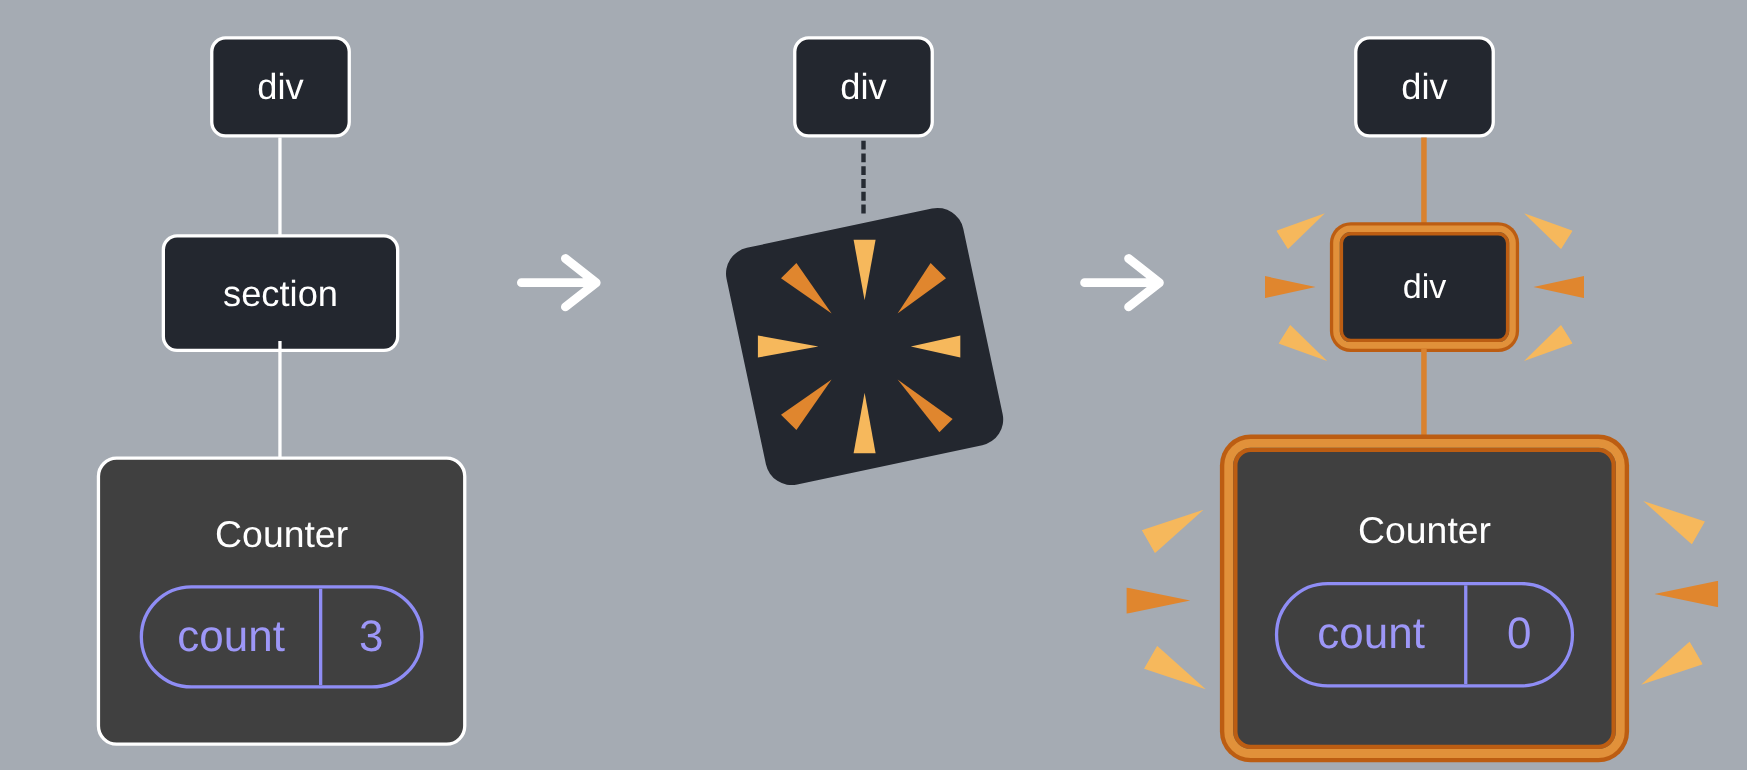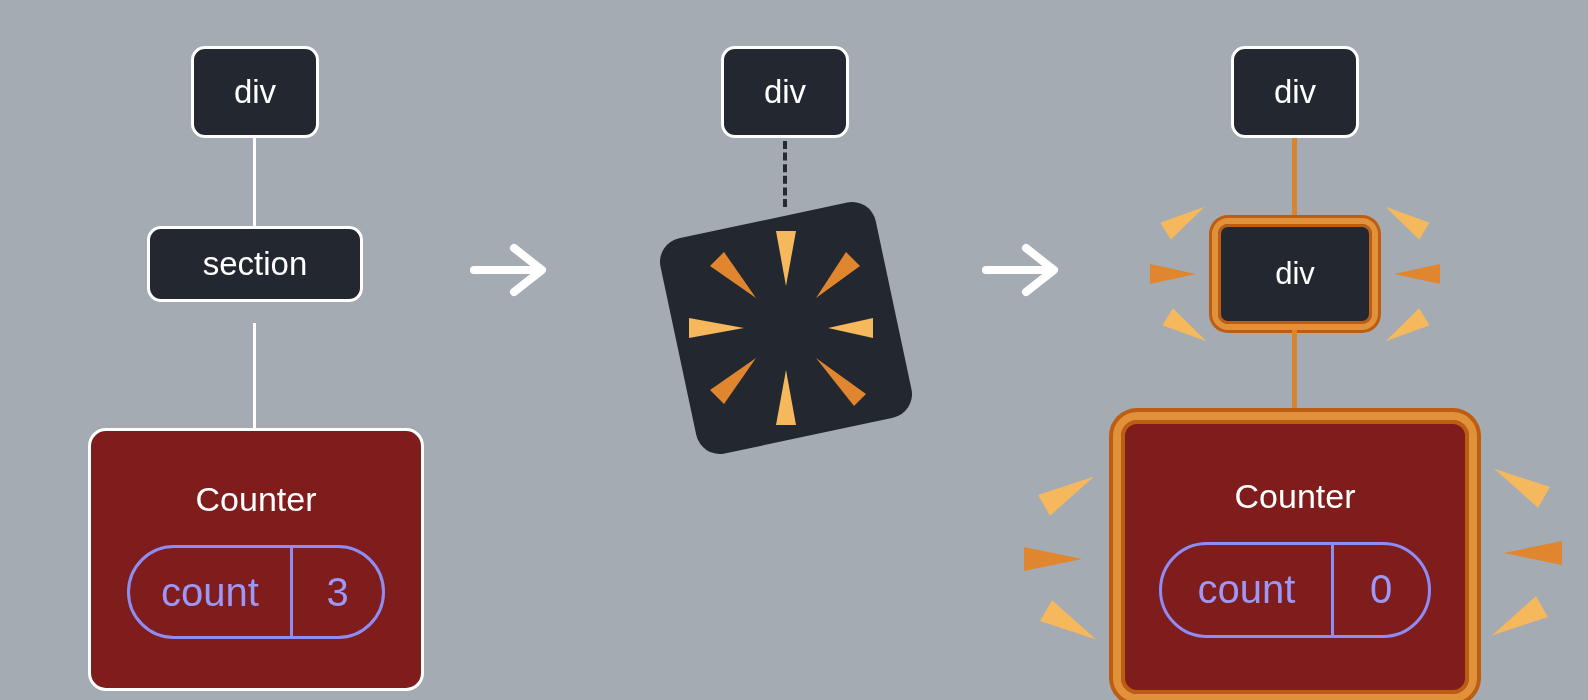--- a/index.html
+++ b/index.html
@@ -3,42 +3,42 @@
 <meta charset="utf-8">
 <style>
   html, body { margin: 0; padding: 0; }
   body {
     width: 1588px; height: 700px;
     background: #a5abb3;
     font-family: "Liberation Sans", sans-serif;
     position: relative;
     overflow: hidden;
   }
-  .canvas { position: absolute; inset: 0; margin-top: 13px; }
+  .canvas { position: absolute; inset: 0; }
 
   
   .node {
     position: absolute;
     background: #23272f;
     border: 3px solid #ffffff;
     border-radius: 14px;
     color: #ffffff;
     display: flex; align-items: center; justify-content: center;
     font-size: 33px;
     box-sizing: border-box;
   }
 
   .vline { position: absolute; width: 3px; background: #ffffff; }
   .oline { position: absolute; width: 5px; background: #d9822f; }
   .dashed { position: absolute; width: 0; border-left: 4px dashed #262b33; }
 
   
   .counter {
     position: absolute;
-    background: #7f1d1d;
+    background: #404040;
     border: 3px solid #ffffff;
     border-radius: 18px;
     box-sizing: border-box;
     display: flex; flex-direction: column;
     align-items: center; justify-content: center;
     gap: 26px;
   }
   .counter-title { color: #ffffff; font-size: 34px; }
 
   .pill {
@@ -70,21 +70,21 @@
     border: 8px solid #e1913a;
     box-shadow: 0 0 0 4px #bc5d12, inset 0 0 0 4px #bc5d12;
     border-radius: 24px;
   }
 
   .arrow, .ray, .poof { position: absolute; }
 
   
   #before-root    { left: 191px; top: 33px;  width: 128px; height: 92px; }
   #before-line-1  { left: 253px; top: 125px; height: 90px; }
-  #before-section { left: 147px; top: 213px; width: 216px; height: 76px; }
+  #before-section { left: 147px; top: 213px; width: 216px; height: 107px; }
   #before-line-2  { left: 253px; top: 310px; height: 107px; }
   #before-counter { left: 88px;  top: 415px; width: 336px; height: 263px; }
   #before-counter .pill { width: 258px; height: 94px; }
 
   #arrow-1 { left: 468px; top: 227px; }
   #arrow-2 { left: 980px; top: 227px; }
 
   
   #mid-root   { left: 721px; top: 33px; width: 128px; height: 92px; }
   #mid-dashed { left: 783px; top: 128px; height: 66px; }

